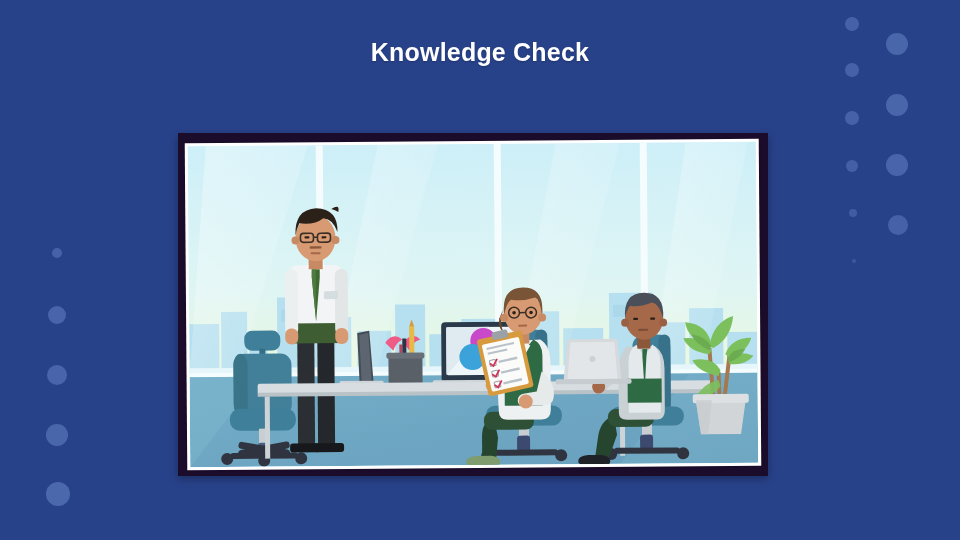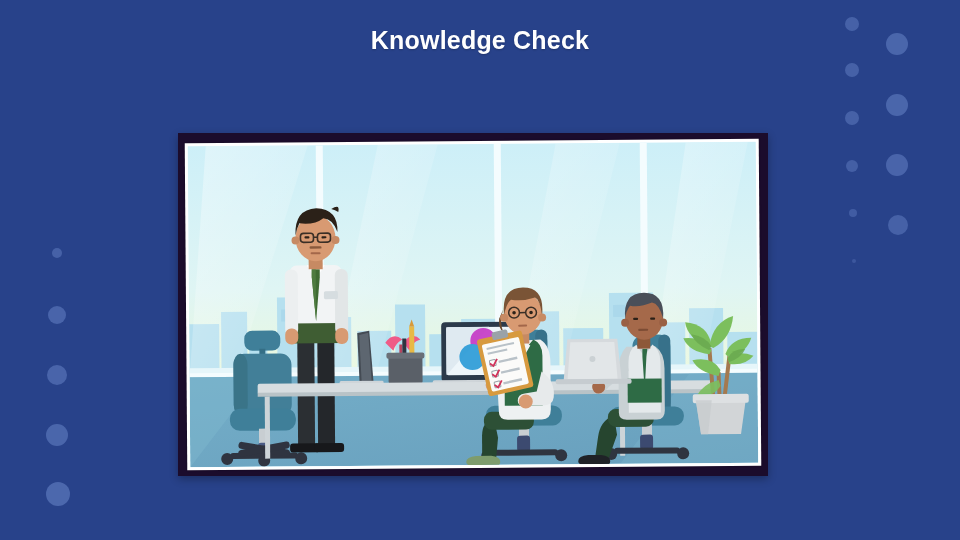--- a/index.html
+++ b/index.html
@@ -58,21 +58,21 @@
       <div class="dot" style="left: 845px; top: 111px; width: 14px; height: 14px; background: rgb(95, 124, 192); opacity: 0.55;"></div>
       <div class="dot" style="left: 846px; top: 160px; width: 12px; height: 12px; background: rgb(95, 124, 192); opacity: 0.5;"></div>
       <div class="dot" style="left: 849px; top: 209px; width: 8px; height: 8px; background: rgb(95, 124, 192); opacity: 0.45;"></div>
       <div class="dot" style="left: 852px; top: 259px; width: 4px; height: 4px; background: rgb(95, 124, 192); opacity: 0.38;"></div>
       <div class="dot" style="left: 886px; top: 33px; width: 22px; height: 22px; background: rgb(95, 124, 192); opacity: 0.62;"></div>
       <div class="dot" style="left: 886px; top: 94px; width: 22px; height: 22px; background: rgb(95, 124, 192); opacity: 0.62;"></div>
       <div class="dot" style="left: 886px; top: 154px; width: 22px; height: 22px; background: rgb(95, 124, 192); opacity: 0.6;"></div>
       <div class="dot" style="left: 888px; top: 215px; width: 20px; height: 20px; background: rgb(95, 124, 192); opacity: 0.55;"></div>
     </div>
 
-  <div id="title" style="color: rgb(255, 255, 255);">Knowledge Check</div>
+  <div id="title" style="color: rgb(255, 255, 255); margin-top: 12px;">Knowledge Check</div>
 
   <div id="frame" style="background: rgb(27, 12, 44);">
     <div id="photo" style="background: rgb(255, 255, 255);">
       <div id="scene">
 
         <svg class="scene-svg" viewBox="0 0 568 321" xmlns="http://www.w3.org/2000/svg">
           <defs>
             <linearGradient id="skyg" x1="0" y1="0" x2="0" y2="1">
               <stop offset="0%" stop-color="#cdeff8"></stop>
               <stop offset="62%" stop-color="#dff5f4"></stop>

